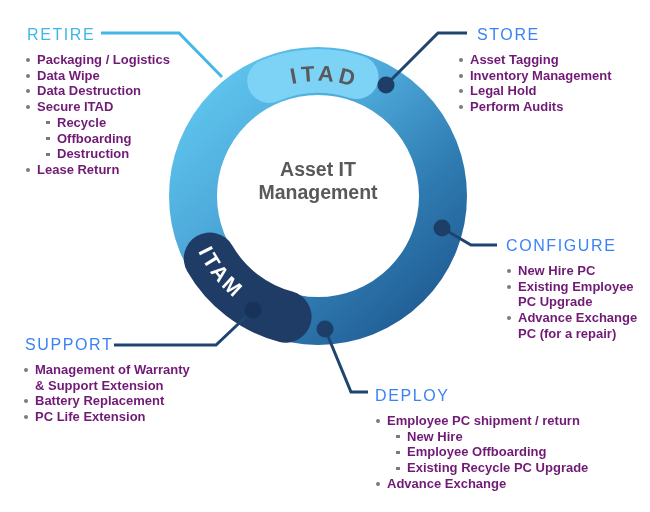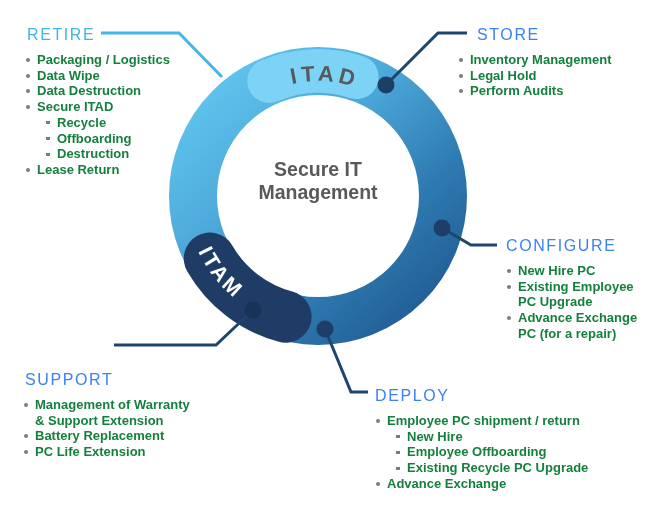--- a/index.html
+++ b/index.html
@@ -4,36 +4,36 @@
 <style>
   html,body{margin:0;padding:0;background:#ffffff;}
   .canvas{position:relative;width:650px;height:512px;background:#ffffff;overflow:hidden;
           font-family:"Liberation Sans",sans-serif;}
   .ringsvg{position:absolute;left:0;top:0;}
   .sec{position:absolute;}
   .heading{font-weight:400;font-size:16px;line-height:20px;letter-spacing:1.6px;white-space:nowrap;}
   .h-light{color:#3EB6E9;}
   .h-navy{color:#3b82f6;}
   .list{margin-top:7px;}
-  .row{display:flex;line-height:15.7px;font-size:13px;font-weight:700;color:#15803d;}
+  .row{display:flex;line-height:15.7px;font-size:13px;font-weight:700;color:#701a75;}
   .row.l2{margin-left:20px;text-align:right;}
   .bullet{flex:0 0 12px;position:relative;}
   .row.l1 > .bullet::after{content:"";position:absolute;left:1px;top:6px;width:4px;height:4px;
         border-radius:50%;background:#7A7B7E;}
   .row.l2 > .bullet::after{content:"";position:absolute;left:1px;top:6.5px;width:4px;height:3px;
         background:#7A7B7E;}
   .txt{display:block;}
   .ln{display:block;white-space:nowrap;}
   .sec-retire{left:25px;top:25px;width:215px;}
   .sec-retire .heading{margin-left:2px;}
   .sec-store{left:458px;top:25px;width:185px;}
   .sec-store .heading{margin-left:19px;}
   .sec-configure{left:506px;top:236px;width:144px;}
   .sec-deploy{left:375px;top:386px;width:265px;}
-  .sec-support{left:23px;top:335px;width:225px;margin-top:35px;}
+  .sec-support{left:23px;top:335px;width:225px;}
   .sec-support .heading{margin-left:2px;}
   .center-title{position:absolute;left:218px;top:158px;width:200px;text-align:center;
         font-weight:700;font-size:19.5px;line-height:23px;color:#58595B;}
 </style>
 </head>
 <body>
 
 <div class="canvas">
 
   <svg class="ringsvg" width="650" height="512" viewBox="0 0 650 512">
@@ -68,21 +68,21 @@
     <polyline points="325,329 351,392 368,392" fill="none" stroke="#1E4470" stroke-width="3"></polyline>
     <polyline points="253,310 216,345 114,345" fill="none" stroke="#1E4470" stroke-width="3"></polyline>
 
     <circle cx="386" cy="85" r="8.5" fill="#1C3E67"></circle>
     <circle cx="442" cy="228" r="8.5" fill="#1C3E67"></circle>
     <circle cx="325" cy="329" r="8.5" fill="#1C3E67"></circle>
     <circle cx="253" cy="310" r="8.5" fill="#17335A"></circle>
   </svg>
 
   <div class="center-title">
-    <div class="ln">Secure IT</div>
+    <div class="ln">Asset IT</div>
     <div class="ln">Management</div>
   </div>
 
   <div class="sec sec-retire">
     <div class="heading h-light">RETIRE</div>
     <div class="list">
       <div class="row l1">
           <span class="bullet"></span>
           <span class="txt">
             <span class="ln">Packaging / Logistics</span>
@@ -132,20 +132,26 @@
         </div>
     </div>
   </div>
 
   <div class="sec sec-store">
     <div class="heading h-navy">STORE</div>
     <div class="list">
       <div class="row l1">
           <span class="bullet"></span>
           <span class="txt">
+            <span class="ln">Asset Tagging</span>
+          </span>
+        </div>
+      <div class="row l1">
+          <span class="bullet"></span>
+          <span class="txt">
             <span class="ln">Inventory Management</span>
           </span>
         </div>
       <div class="row l1">
           <span class="bullet"></span>
           <span class="txt">
             <span class="ln">Legal Hold</span>
           </span>
         </div>
       <div class="row l1">

